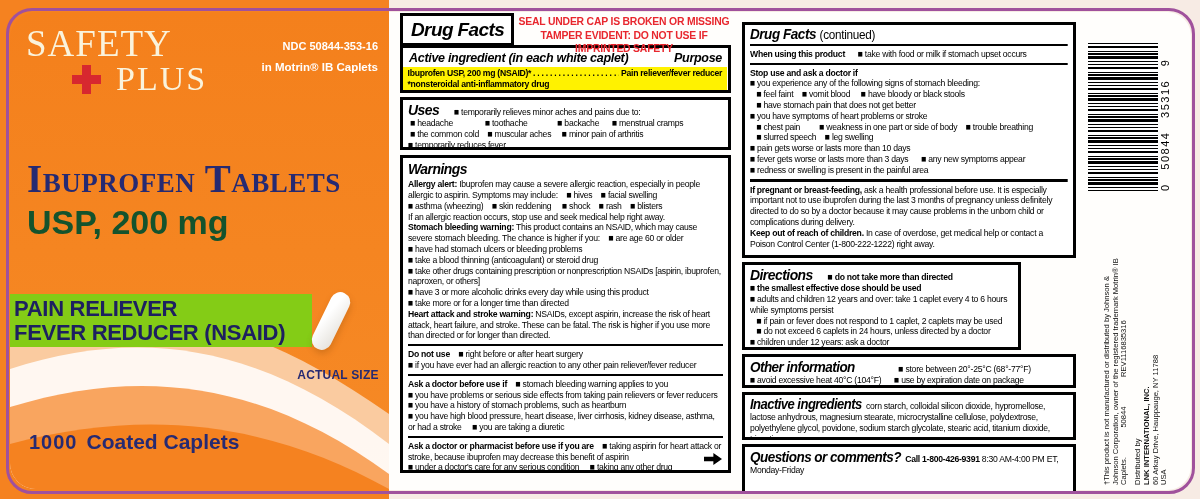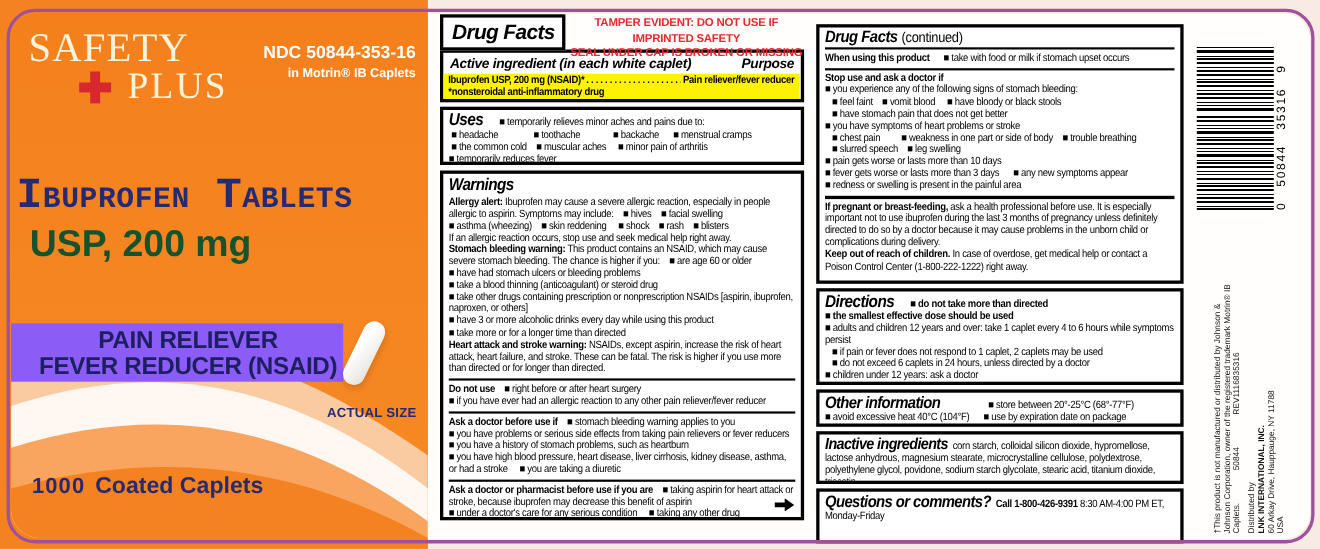--- a/index.html
+++ b/index.html
@@ -18,28 +18,28 @@
               border-radius:26px 0 0 26px;overflow:hidden;background:linear-gradient(180deg,#F4801C,#F68A26);}
   .swoosh{position:absolute;left:0;bottom:0;}
   .brand-top{position:absolute;left:26px;top:22px;font-family:"Liberation Serif",serif;
              font-size:37px;color:#FAF3DC;letter-spacing:1px;z-index:6;}
   .brand-row{position:absolute;left:72px;top:60px;display:flex;align-items:center;z-index:6;gap:12px;}
   .cross{position:relative;width:29px;height:29px;margin-right:3px;}
   .cross .v{position:absolute;left:10px;top:0;width:9px;height:29px;background:#D7282F;}
   .cross .h{position:absolute;left:0;top:10px;width:29px;height:9px;background:#D7282F;}
   .brand-bottom{font-family:"Liberation Serif",serif;font-size:34px;color:#FAF3DC;letter-spacing:2px;}
   .ndc{position:absolute;left:228px;top:40px;width:150px;text-align:right;color:#fff;
-       font-size:16px;font-weight:bold;z-index:6;}
+       font-size:11px;font-weight:bold;z-index:6;}
   .compare{position:absolute;left:190px;top:60px;width:188px;text-align:right;color:#fff;
        font-size:11.5px;font-weight:bold;line-height:1.35;z-index:6;}
-  .ptitle1{position:absolute;left:15px;top:156px;font-family:Liberation Mono, monospace;
+  .ptitle1{position:absolute;left:27px;top:156px;font-family:Liberation Serif, serif;
        font-variant:small-caps;font-weight:bold;font-size:39px;color:#262A72;z-index:6;letter-spacing:0.5px;}
   .ptitle2{position:absolute;left:27px;top:203px;font-weight:bold;font-size:34px;color:#14532d;z-index:6;}
-  .claim-band{position:absolute;left:10px;top:294px;width:302px;height:53px;background:#8b5cf6;
-       z-index:7;padding-left:20px;box-sizing:border-box;display:flex;flex-direction:column;justify-content:center;align-items:center;}
+  .claim-band{position:absolute;left:10px;top:294px;width:302px;height:53px;background:#84cc16;
+       z-index:7;padding-left:4px;box-sizing:border-box;display:flex;flex-direction:column;justify-content:center;}
   .claim-band div{font-size:22px;font-weight:bold;color:#1D2060;line-height:24px;letter-spacing:-0.3px;}
   .caplet{position:absolute;left:321px;top:290px;width:20px;height:62px;border-radius:10px;
        background:linear-gradient(105deg,#ffffff 30%,#e4e1db);box-shadow:2px 3px 6px rgba(120,60,0,.25);
        transform:rotate(26deg);z-index:7;}
   .actual-size{position:absolute;left:291px;top:368px;width:94px;text-align:center;font-size:12px;
        font-weight:bold;color:#262A72;z-index:7;letter-spacing:0.2px;}
   .count-row{position:absolute;left:29px;top:430px;display:flex;align-items:baseline;color:#262A72;z-index:7;}
   .count-num{font-size:20px;font-weight:bold;letter-spacing:1px;}
   .count-unit{font-size:21px;font-weight:bold;margin-left:9px;}
   
@@ -117,22 +117,22 @@
   <div class="actual-size">ACTUAL SIZE</div>
   <div class="count-row">
     <span class="count-num">1000</span>
     <span class="count-unit">Coated Caplets</span>
   </div>
 
   <div class="df-tab">
     <span class="t">Drug Facts</span>
   </div>
   <div class="tamper">
+    <div>SEAL UNDER CAP IS BROKEN OR MISSING</div>
     <div>TAMPER EVIDENT: DO NOT USE IF IMPRINTED SAFETY</div>
-    <div>SEAL UNDER CAP IS BROKEN OR MISSING</div>
   </div>
 
   <div class="dfbox" style="left:400px;top:45px;width:331px;height:48px;padding:0 5px;">
     <div class="hd">
       <span>Active ingredient (in each white caplet)</span>
       <span>Purpose</span>
     </div>
     <div class="yellow cx" style="width:111%;">
       <div class="yrow">
         <span>Ibuprofen USP, 200 mg (NSAID)*</span>
@@ -214,21 +214,21 @@
           <div class="line">■ redness or swelling is present in the painful area</div>
         </div>
       <div class="rule thick"></div>
       <div>
           <div class="line"><b>If pregnant or breast-feeding,</b> ask a health professional before use. It is especially important not to use ibuprofen during the last 3 months of pregnancy unless definitely directed to do so by a doctor because it may cause problems in the unborn child or complications during delivery.</div>
           <div class="line"><b>Keep out of reach of children.</b> In case of overdose, get medical help or contact a Poison Control Center (1-800-222-1222) right away.</div>
         </div>
     </div>
   </div>
 
-  <div class="dfbox" style="left:742px;top:262px;width:334px;height:88px;">
+  <div class="dfbox" style="left:742px;top:262px;width:279px;height:88px;">
     <div class="cx">
       <div>
         <span class="sect-title">Directions</span>
         <span class="line intro-gap"><b>■ do not take more than directed</b></span>
       </div>
       <div>
           <div class="line"><b>■ the smallest effective dose should be used</b></div>
           <div class="line">■ adults and children 12 years and over: take 1 caplet every 4 to 6 hours while symptoms persist</div>
           <div class="line">   ■ if pain or fever does not respond to 1 caplet, 2 caplets may be used</div>
           <div class="line">   ■ do not exceed 6 caplets in 24 hours, unless directed by a doctor</div>

